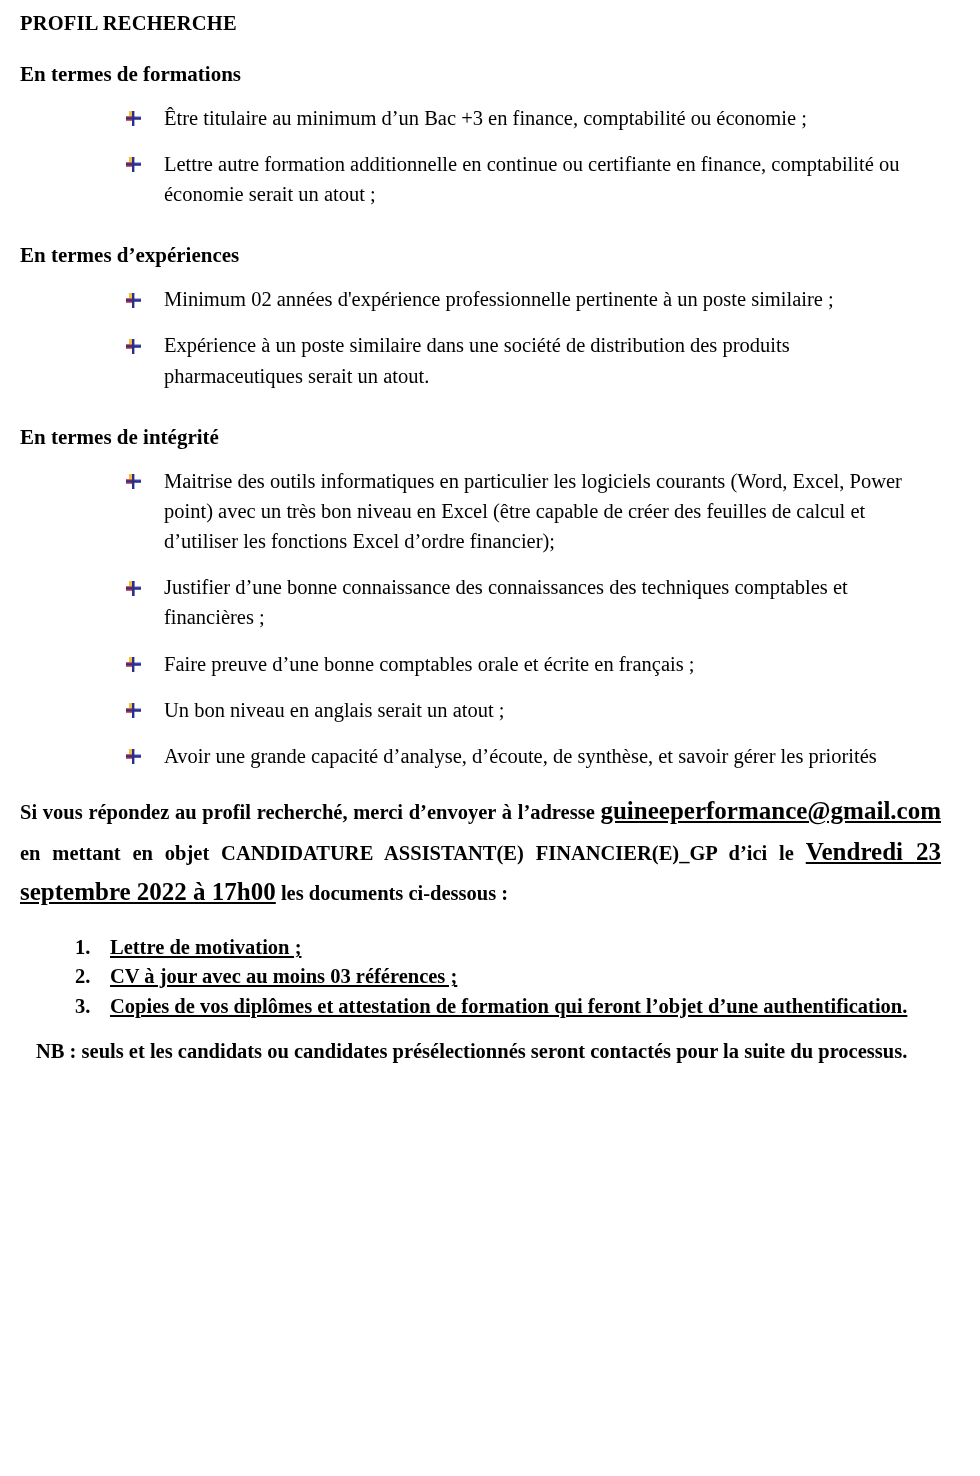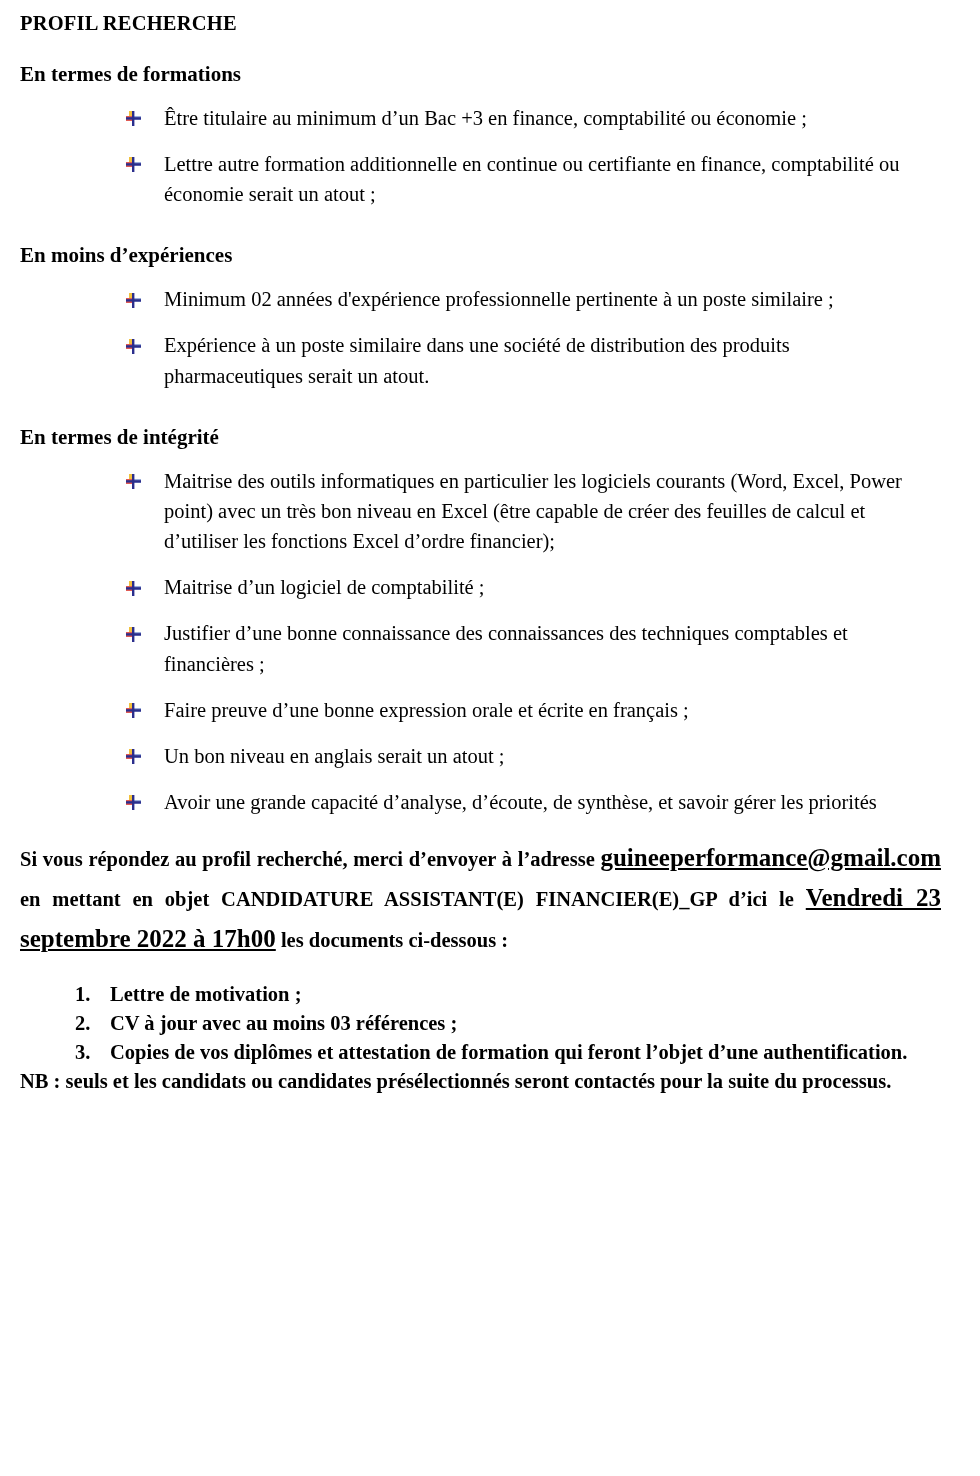--- a/index.html
+++ b/index.html
@@ -83,23 +83,24 @@
   .closing .deadline {
     font-size: 25px;
     font-weight: bold;
     text-decoration: underline;
     text-underline-offset: 2px;
   }
 
   
   ol.docs-list {
     list-style: none;
-    margin: 2px 0 0 0;
+    margin: 2px 0 12px 0;
     padding: 0;
     counter-reset: doc;
+    text-decoration: underline;
   }
   ol.docs-list > li {
     counter-increment: doc;
     position: relative;
     padding-left: 90px;
     font-size: 20.5px;
     font-weight: bold;
     line-height: 1.42;
     text-align: justify;
   }
@@ -109,21 +110,21 @@
     left: 55px;
     top: 0;
     font-weight: bold;
   }
 
   .nb-note {
     font-size: 20.5px;
     font-weight: bold;
     line-height: 1.4;
     text-align: justify;
-    margin: 0;
+    margin: 16px;
   }
 
   .spacer-tail { height: 360px; }
 </style>
 </head>
 <body>
 
 <div class="page">
 
   <h1 class="doc-title">PROFIL RECHERCHE</h1>
@@ -154,21 +155,21 @@
           </svg>
         </span>
         <span>Lettre autre formation additionnelle en continue ou certifiante en finance, comptabilité ou économie serait un atout ;</span>
       </li>
     </ul>
   </div>
 
   <div class="section-gap"></div>
 
   <div>
-    <h2 class="section-head">En moins d’expériences</h2>
+    <h2 class="section-head">En termes d’expériences</h2>
     <ul class="bullets">
       <li>
         <span class="bullet-mark">
           <svg width="15" height="15" viewBox="0 0 15 15" xmlns="http://www.w3.org/2000/svg">
             <rect x="3" y="0" width="5" height="6" fill="#F2C13C"></rect>
             <rect x="0" y="5" width="6" height="5" fill="#E05A54"></rect>
             <rect x="8" y="5" width="7" height="4" fill="#9BAEDB"></rect>
             <rect x="6" y="0" width="2.4" height="15" fill="#2B2E8C"></rect>
             <rect x="0" y="6.2" width="15" height="2.4" fill="#2B2E8C"></rect>
           </svg>
@@ -210,21 +211,20 @@
       <li>
         <span class="bullet-mark">
           <svg width="15" height="15" viewBox="0 0 15 15" xmlns="http://www.w3.org/2000/svg">
             <rect x="3" y="0" width="5" height="6" fill="#F2C13C"></rect>
               <rect x="0" y="5" width="6" height="5" fill="#E05A54"></rect>
               <rect x="8" y="5" width="7" height="4" fill="#9BAEDB"></rect>
               <rect x="6" y="0" width="2.4" height="15" fill="#2B2E8C"></rect>
               <rect x="0" y="6.2" width="15" height="2.4" fill="#2B2E8C"></rect>
           </svg>
         </span>
-        <span>Maitrise d’un logiciel de comptabilité ;</span>
       </li>
       <li>
         <span class="bullet-mark">
           <svg width="15" height="15" viewBox="0 0 15 15" xmlns="http://www.w3.org/2000/svg">
             <rect x="3" y="0" width="5" height="6" fill="#F2C13C"></rect>
               <rect x="0" y="5" width="6" height="5" fill="#E05A54"></rect>
               <rect x="8" y="5" width="7" height="4" fill="#9BAEDB"></rect>
               <rect x="6" y="0" width="2.4" height="15" fill="#2B2E8C"></rect>
               <rect x="0" y="6.2" width="15" height="2.4" fill="#2B2E8C"></rect>
           </svg>
@@ -234,21 +234,21 @@
       <li>
         <span class="bullet-mark">
           <svg width="15" height="15" viewBox="0 0 15 15" xmlns="http://www.w3.org/2000/svg">
             <rect x="3" y="0" width="5" height="6" fill="#F2C13C"></rect>
               <rect x="0" y="5" width="6" height="5" fill="#E05A54"></rect>
               <rect x="8" y="5" width="7" height="4" fill="#9BAEDB"></rect>
               <rect x="6" y="0" width="2.4" height="15" fill="#2B2E8C"></rect>
               <rect x="0" y="6.2" width="15" height="2.4" fill="#2B2E8C"></rect>
           </svg>
         </span>
-        <span>Faire preuve d’une bonne expression orale et écrite en français ;</span>
+        <span>Faire preuve d’une bonne comptables orale et écrite en français ;</span>
       </li>
       <li>
         <span class="bullet-mark">
           <svg width="15" height="15" viewBox="0 0 15 15" xmlns="http://www.w3.org/2000/svg">
             <rect x="3" y="0" width="5" height="6" fill="#F2C13C"></rect>
               <rect x="0" y="5" width="6" height="5" fill="#E05A54"></rect>
               <rect x="8" y="5" width="7" height="4" fill="#9BAEDB"></rect>
               <rect x="6" y="0" width="2.4" height="15" fill="#2B2E8C"></rect>
               <rect x="0" y="6.2" width="15" height="2.4" fill="#2B2E8C"></rect>
           </svg>

